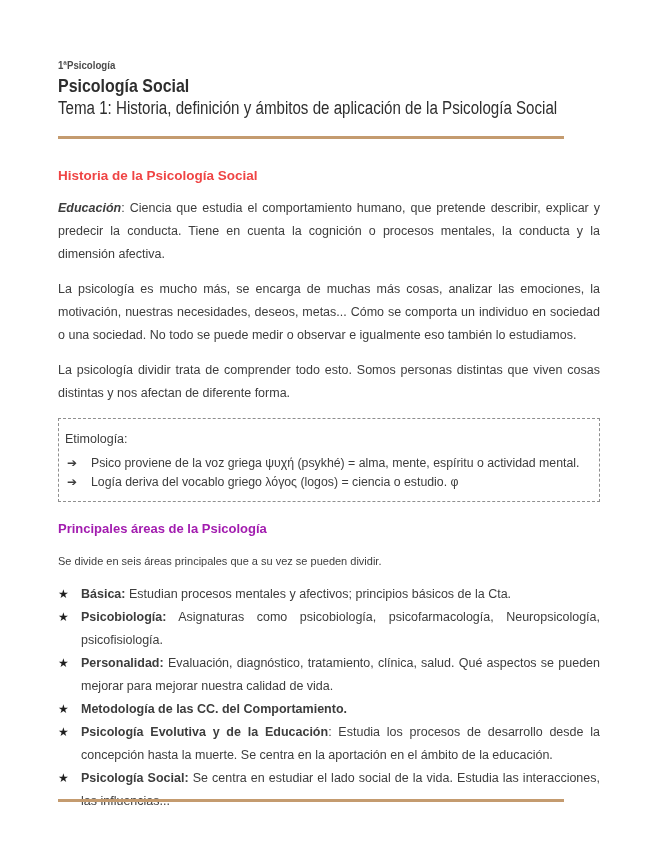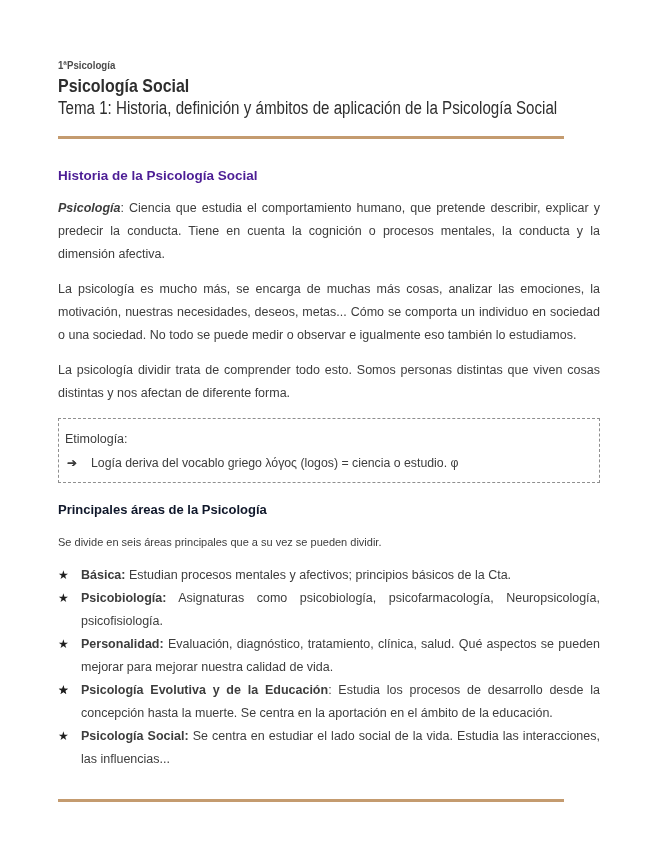--- a/index.html
+++ b/index.html
@@ -61,21 +61,21 @@
     position: absolute;
     left: 58px;
     top: 799px;
   }
 
   
   h2.section-heading {
     font-size: 13.5px;
     line-height: 18px;
     font-weight: 700;
-    color: #4c1d95;
+    color: #ef4444;
     margin: 28px 0 0 0;
   }
   p.body-par {
     font-size: 12.5px;
     line-height: 23px;
     text-align: justify;
     margin: 12px 0 0 0;
   }
   .lead-bi {
     font-weight: 700;
@@ -106,21 +106,21 @@
     font-family: "DejaVu Sans", sans-serif;
     font-size: 12px;
     color: #3d3d3d;
   }
 
   
   h3.accent-heading {
     font-size: 13px;
     line-height: 17px;
     font-weight: 700;
-    color: #0f172a;
+    color: #a21caf;
     margin: 18px 0 0 0;
   }
   p.intro-par {
     font-size: 11px;
     line-height: 23px;
     margin: 13px 0 0 0;
   }
   ul.star-list {
     list-style: none;
     margin: 10px 0 0 0;
@@ -150,29 +150,30 @@
 
   <div class="header">
     <span class="cond course">1ªPsicología</span>
     <span class="cond doc-title">Psicología Social</span>
     <span class="cond doc-subtitle">Tema 1: Historia, definición y ámbitos de aplicación de la Psicología Social</span>
     <div class="rule rule-top"></div>
   </div>
 
   <div class="section">
     <h2 class="section-heading">Historia de la Psicología Social</h2>
-    <p class="body-par"><span class="lead-bi">Psicología</span><span>: Ciencia que estudia el comportamiento humano, que pretende describir, explicar y predecir la conducta. Tiene en cuenta la cognición o procesos mentales, la conducta y la dimensión afectiva.</span></p>
+    <p class="body-par"><span class="lead-bi">Educación</span><span>: Ciencia que estudia el comportamiento humano, que pretende describir, explicar y predecir la conducta. Tiene en cuenta la cognición o procesos mentales, la conducta y la dimensión afectiva.</span></p>
     <p class="body-par">La psicología es mucho más, se encarga de muchas más cosas, analizar las emociones, la motivación, nuestras necesidades, deseos, metas... Cómo se comporta un individuo en sociedad o una sociedad. No todo se puede medir o observar e igualmente eso también lo estudiamos.</p>
     <p class="body-par">La psicología dividir trata de comprender todo esto. Somos personas distintas que viven cosas distintas y nos afectan de diferente forma.</p>
   </div>
 
   <div class="etym-box">
     <div class="etym-title">Etimología:</div>
     <div class="etym-item">
       <span class="etym-arrow">➔</span>
+      <span>Psico proviene de la voz griega ψυχή (psykhé) = alma, mente, espíritu o actividad mental.</span>
     </div>
     <div class="etym-item">
       <span class="etym-arrow">➔</span>
       <span>Logía deriva del vocablo griego λόγος (logos) = ciencia o estudio. φ</span>
     </div>
   </div>
 
   <div class="section">
     <h3 class="accent-heading">Principales áreas de la Psicología</h3>
     <p class="intro-par">Se divide en seis áreas principales que a su vez se pueden dividir.</p>
@@ -184,21 +185,21 @@
       <li>
         <span class="star">★</span>
         <span class="li-lead">Psicobiología:</span><span> Asignaturas como psicobiología, psicofarmacología, Neuropsicología, psicofisiología.</span>
       </li>
       <li>
         <span class="star">★</span>
         <span class="li-lead">Personalidad:</span><span> Evaluación, diagnóstico, tratamiento, clínica, salud. Qué aspectos se pueden mejorar para mejorar nuestra calidad de vida.</span>
       </li>
       <li>
         <span class="star">★</span>
-        <span></span>
+        <span class="li-lead">Metodología de las CC. del Comportamiento.</span><span></span>
       </li>
       <li>
         <span class="star">★</span>
         <span class="li-lead">Psicología Evolutiva y de la Educación</span><span>: Estudia los procesos de desarrollo desde la concepción hasta la muerte. Se centra en la aportación en el ámbito de la educación.</span>
       </li>
       <li>
         <span class="star">★</span>
         <span class="li-lead">Psicología Social:</span><span> Se centra en estudiar el lado social de la vida. Estudia las interacciones, las influencias...</span>
       </li>
     </ul>

